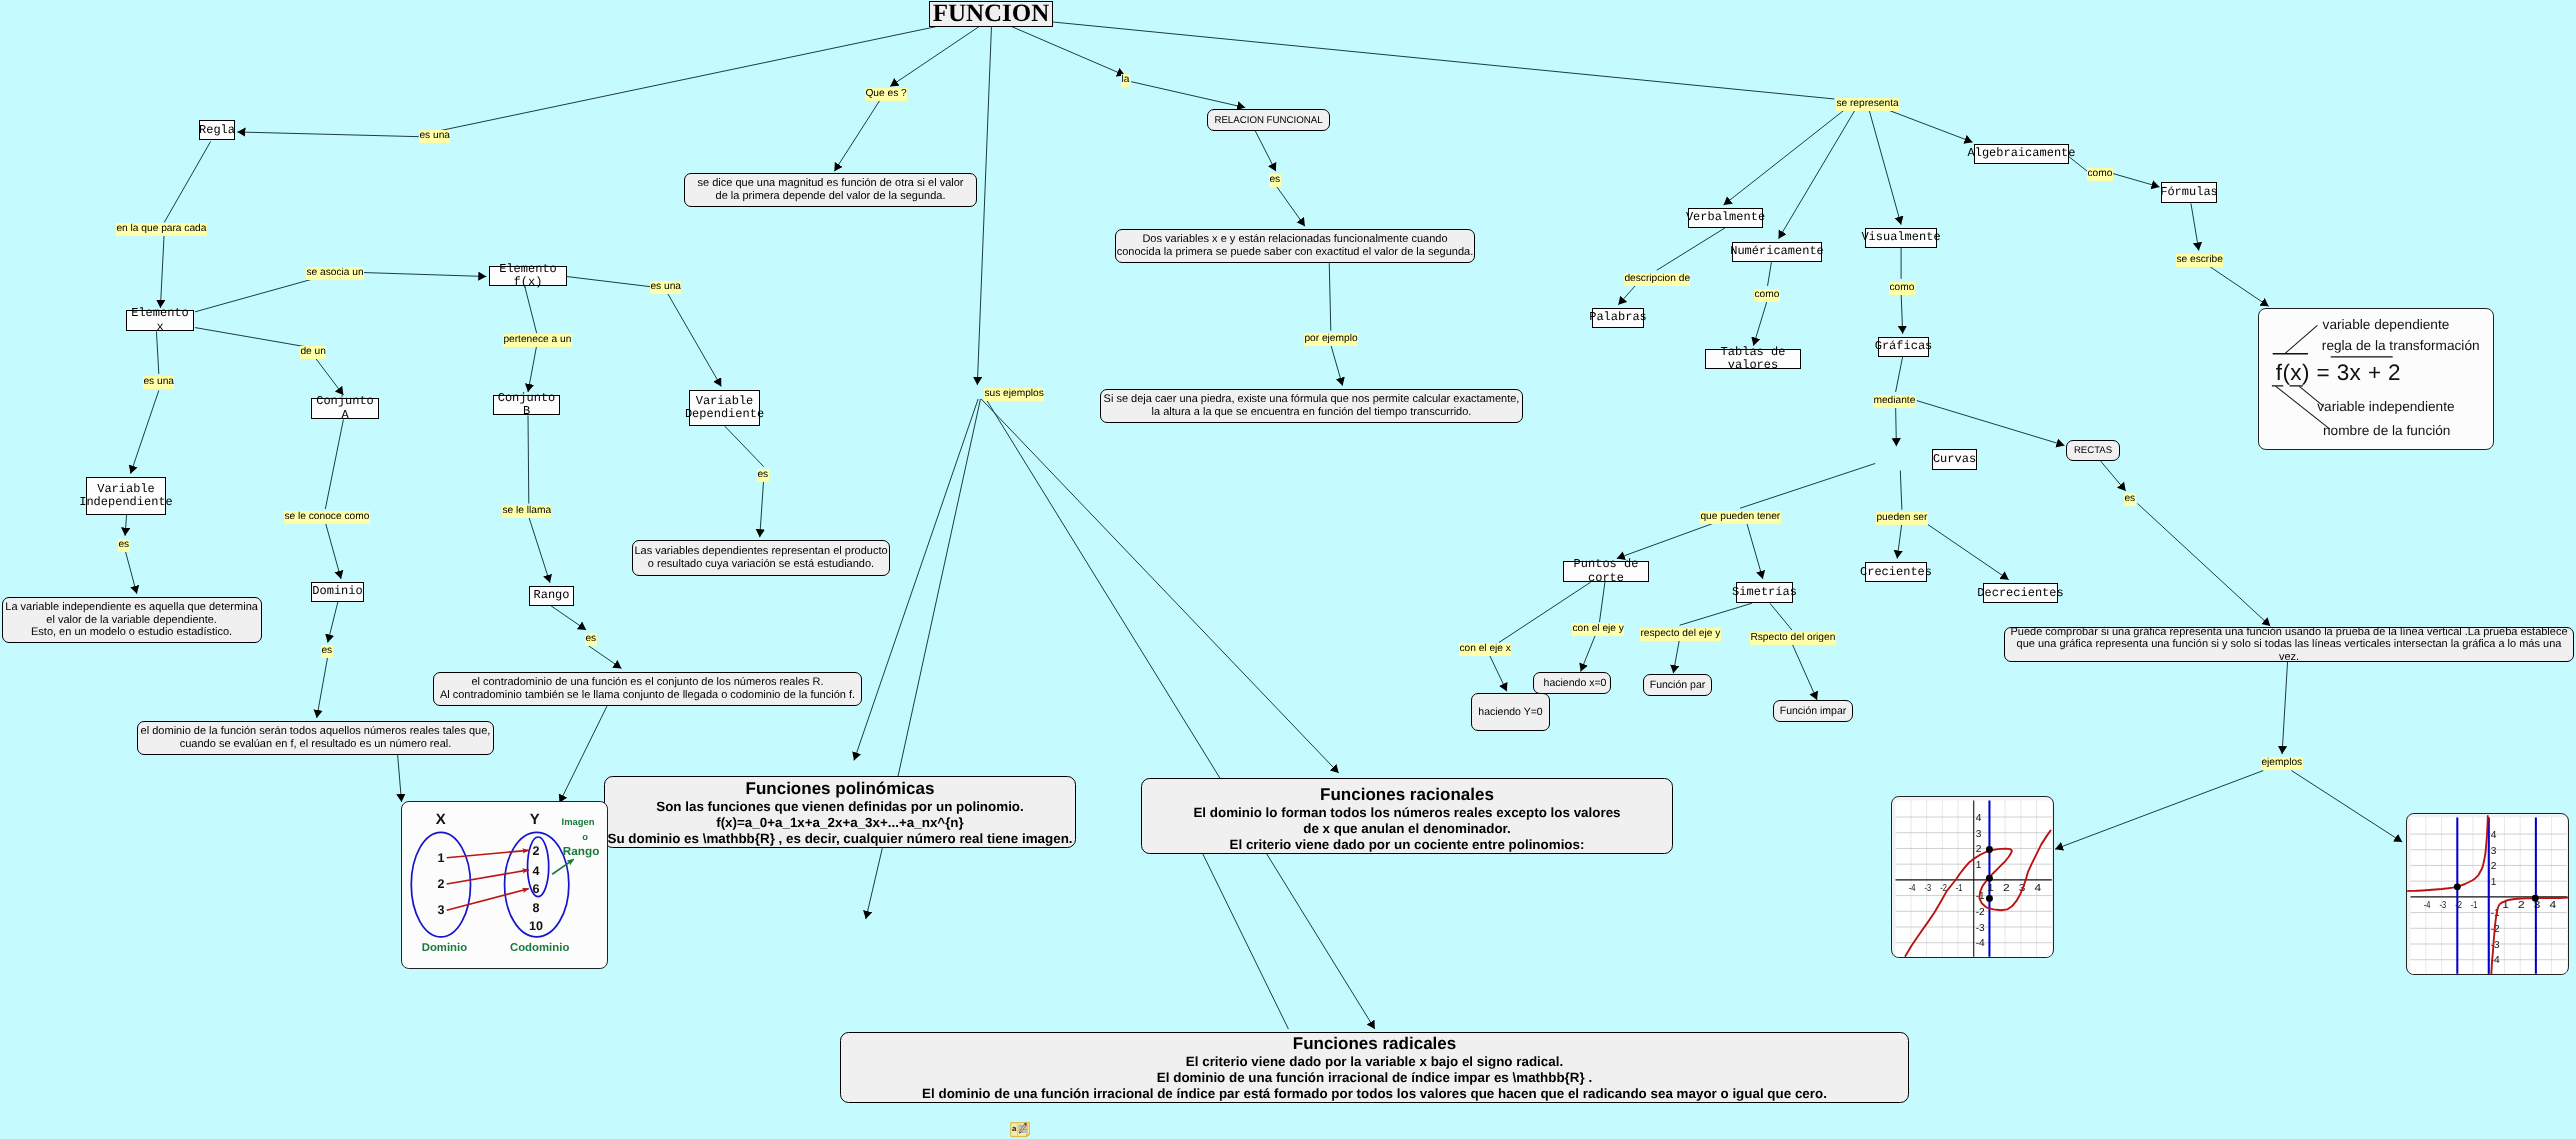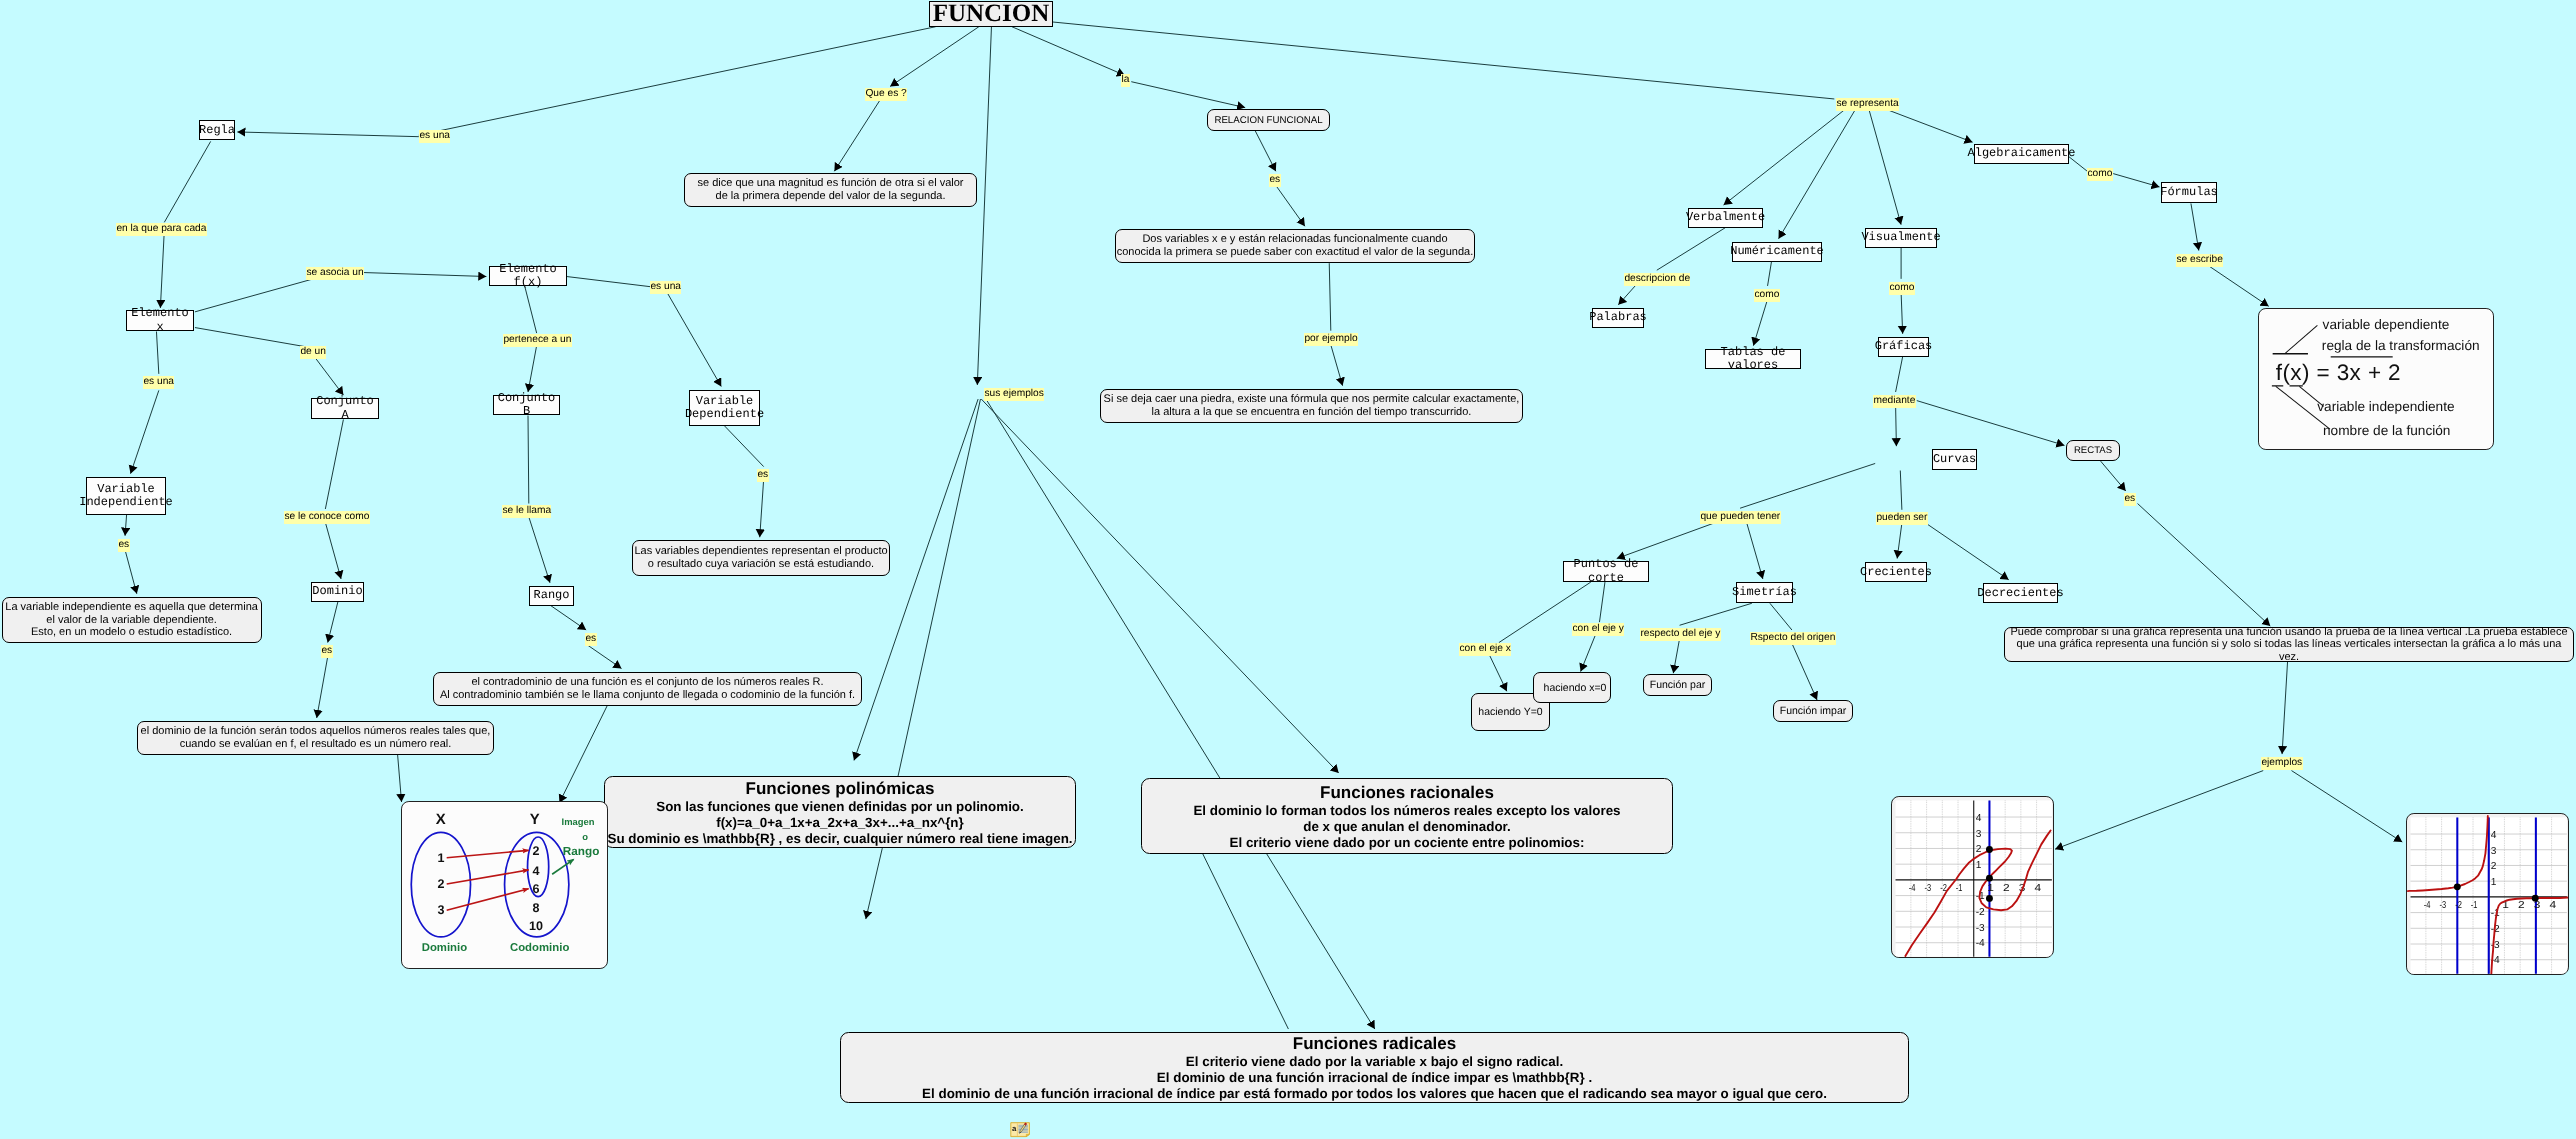--- a/index.html
+++ b/index.html
@@ -10,21 +10,21 @@
        text-rendering:geometricPrecision;}
   #map{position:relative;width:2576px;height:1139px;background:#c5fbff;}
   svg#edges{position:absolute;left:0;top:0;}
   .node{position:absolute;box-sizing:border-box;background:#f0f0f0;border:0.9px solid #000;
         text-align:center;color:#000;display:flex;align-items:center;justify-content:center;}
   .concept{font-family:Liberation Mono, monospace;font-size:12px;line-height:1.1;
            background:#fdfdfd;border:1.2px solid #000;}
   .rconcept{font-family:"Liberation Sans",sans-serif;font-size:10.5px;border-radius:7px;}
   .desc{font-family:"Liberation Sans",sans-serif;font-size:11px;border-radius:7px;line-height:12.6px;}
   .bold{font-family:"Liberation Sans",sans-serif;font-size:13.4px;font-weight:bold;
-        border-radius:8.6px;line-height:16px;}
+        border-radius:8.6px;line-height:16px;align-items:flex-end;}
   .bhead{font-size:17px;line-height:21px;}
   .titlebox{position:absolute;box-sizing:border-box;background:#f0f0f0;border:1.3px solid #000;
         font-family:"Liberation Serif",serif;font-weight:bold;font-size:25px;text-align:center;
         display:flex;align-items:center;justify-content:center;}
   .linklabel{position:absolute;background:#ffffaa;color:#000;white-space:nowrap;
              font-family:"Liberation Sans",sans-serif;font-size:10.2px;line-height:12.6px;padding:0 0.4px;}
   .imgbox{position:absolute;box-sizing:border-box;background:#fbfbfb;border:1px solid #222;
           border-radius:7.9px;overflow:hidden;}
 </style>
 </head>
@@ -188,21 +188,21 @@
     </div>
 <div class="node rconcept" style="left:1207px;top:109px;width:123px;height:22px;font-size:9.7px;">
       <span>RELACION FUNCIONAL</span>
     </div>
 <div class="node rconcept" style="left:2066px;top:440px;width:54px;height:21px;font-size:9.6px;">
       <span>RECTAS</span>
     </div>
 <div class="node rconcept" style="left:1471px;top:693px;width:79px;height:38px;text-align:center;">
       <span>haciendo Y=0</span>
     </div>
-<div class="node rconcept" style="left:1533px;top:672px;width:78px;height:31px;padding-left:6px;">
+<div class="node rconcept" style="left:1533px;top:672px;width:78px;height:22px;padding-left:6px;">
       <span>haciendo x=0</span>
     </div>
 <div class="node rconcept" style="left:1643px;top:674px;width:69px;height:22px;text-align:center;">
       <span>Función par</span>
     </div>
 <div class="node rconcept" style="left:1773px;top:700px;width:80px;height:22px;">
       <span>Función impar</span>
     </div>
 <div class="node desc" style="left:684px;top:173px;width:293px;height:34px">
       <span>se dice que una magnitud es función de otra si el valor<br>de la primera depende del valor de la segunda.</span>

